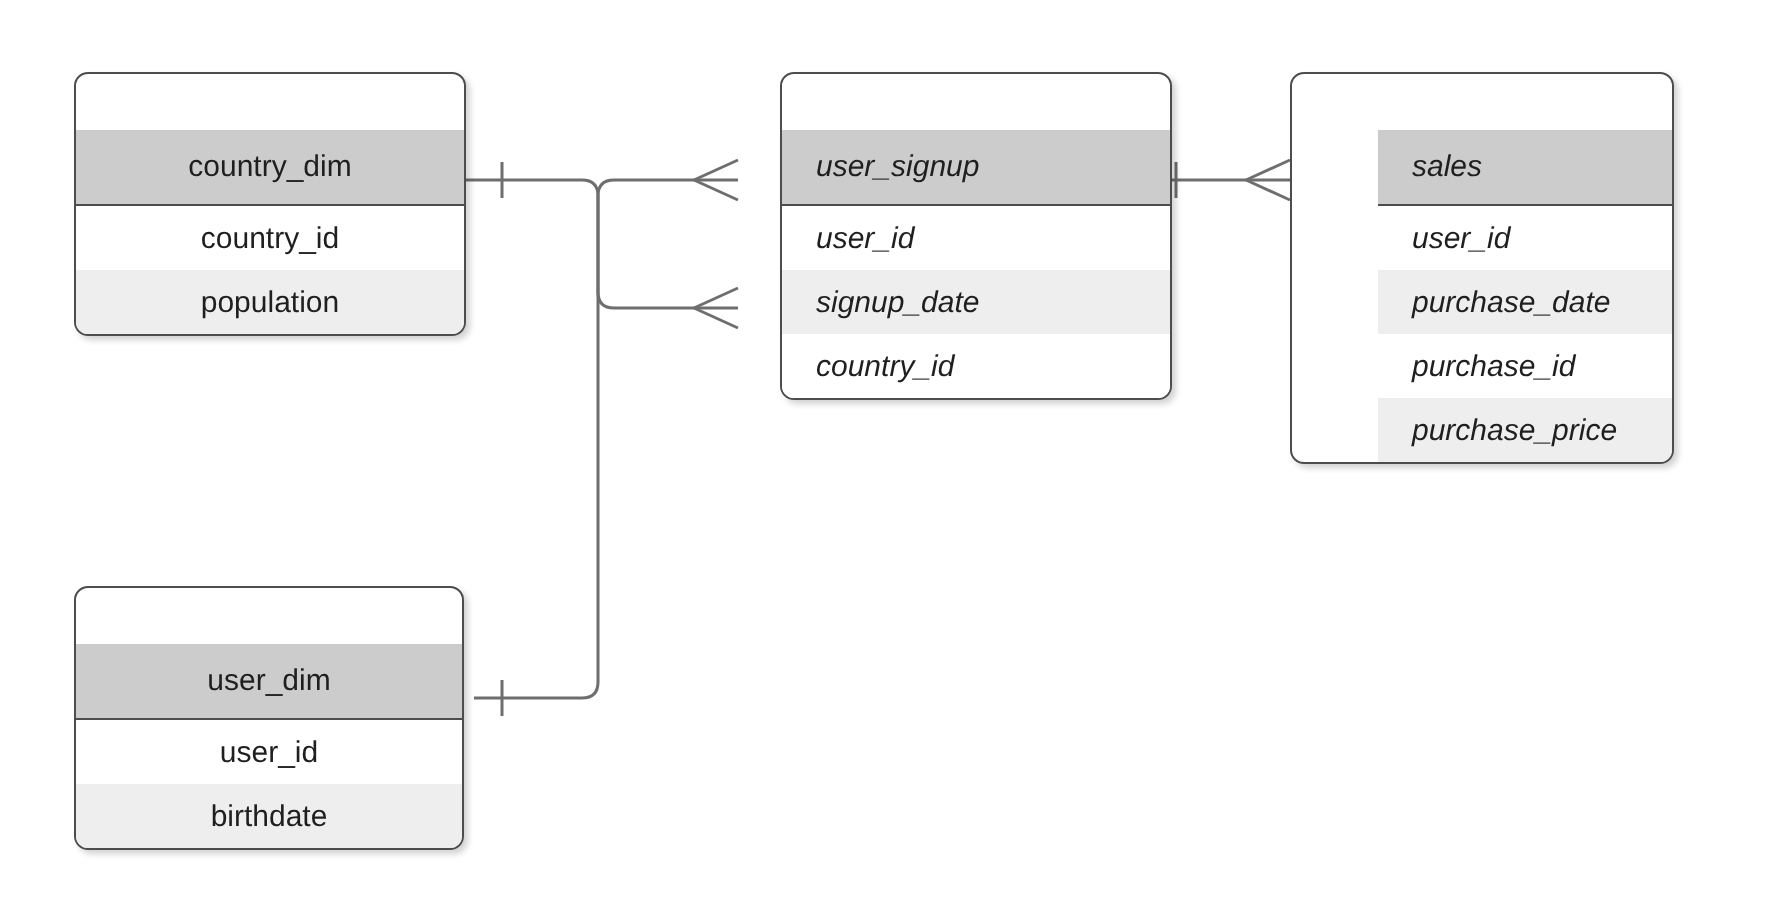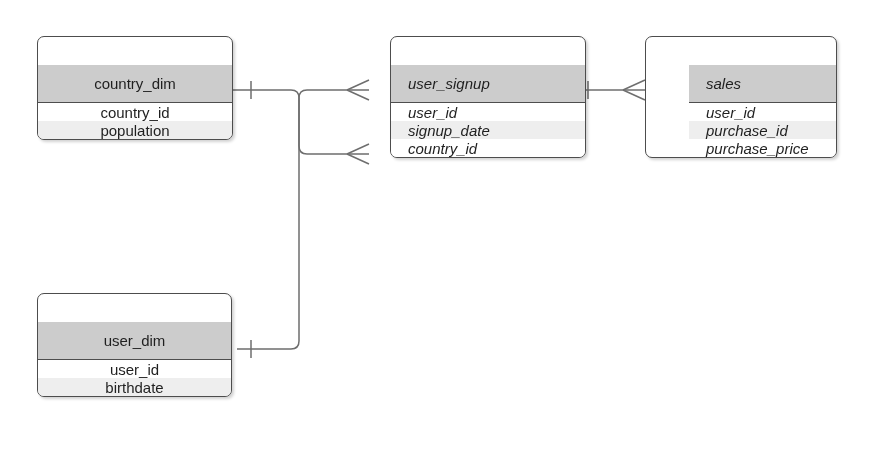--- a/index.html
+++ b/index.html
@@ -49,21 +49,21 @@
   .table .hdr {
     height: 38px;
     background: var(--header-fill);
     border-bottom: 1.5px solid var(--table-border);
     display: flex;
     align-items: center;
     justify-content: center;
     margin-top: 28px;
   }
   .table .row {
-    height: 18px;
+    height: 32px;
     background: var(--row-fill);
     display: flex;
     align-items: center;
     justify-content: center;
   }
   .table .rows .row:nth-child(even) { background: var(--row-alt-fill); }
 
   .table.lefty .hdr,
   .table.lefty .row {
     justify-content: flex-start;
@@ -117,20 +117,21 @@
         <div class="row">user_id</div>
         <div class="row">signup_date</div>
         <div class="row">country_id</div>
       </div>
   </div>
 
   <div class="table lefty" id="t-sales">
     <div class="hdr">sales</div>
     <div class="rows">
         <div class="row">user_id</div>
+        <div class="row">purchase_date</div>
         <div class="row">purchase_id</div>
         <div class="row">purchase_price</div>
       </div>
   </div>
 
   <div class="table" id="t-user_dim">
     <div class="hdr">user_dim</div>
     <div class="rows">
         <div class="row">user_id</div>
         <div class="row">birthdate</div>

